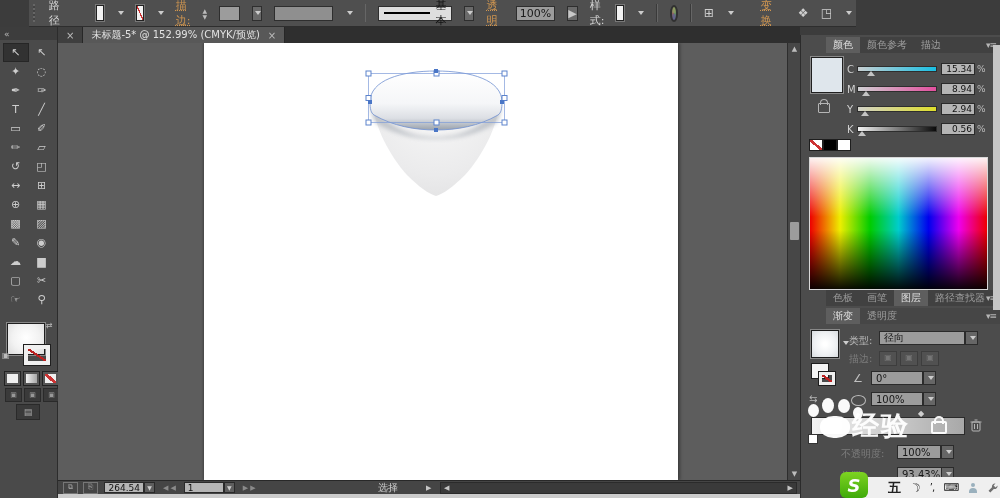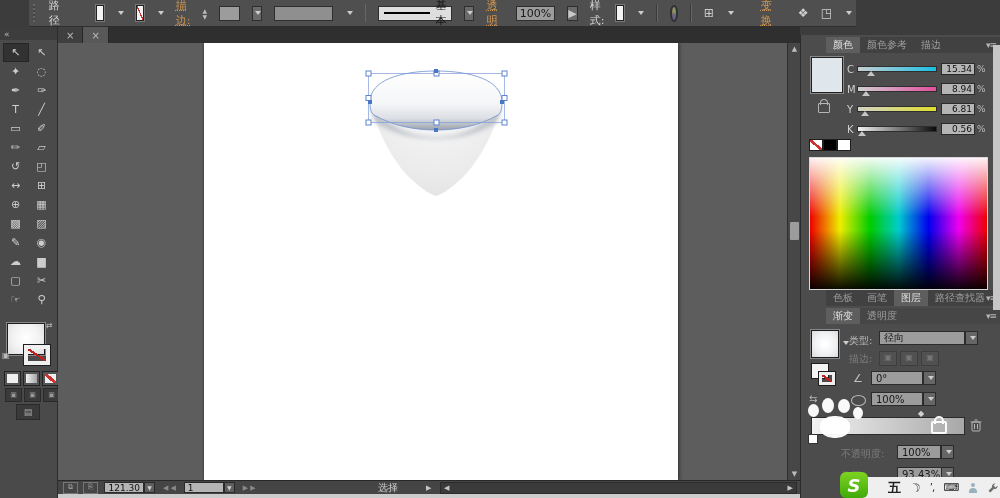--- a/index.html
+++ b/index.html
@@ -200,20 +200,21 @@
       <span class="dd-arrow"></span>
   </div>
 
   <div class="tabbar">
 
       <div class="doc-tab">
         <span class="close">×</span>
       </div>
 
       <div class="doc-tab active">
+        <span>未标题-5* @ 152.99% (CMYK/预览)</span>
         <span class="close">×</span>
       </div>
     </div>
 
   <div class="toolbar">
     <div class="tb-head">
         <span>«</span>
       </div>
     <div class="tools">
 
@@ -392,21 +393,21 @@
 
   <div class="vscroll">
     <span class="arr" style="top:0">▲</span>
     <div class="thumb"></div>
     <span class="arr" style="bottom:0">▼</span>
   </div>
 
   <div class="statusbar">
     <span class="sb-icon">⧉</span>
     <span class="sb-icon">⎘</span>
-    <span class="sb-field" style="width:40px">121.30</span>
+    <span class="sb-field" style="width:40px">264.54</span>
     <span class="sb-dd">▼</span>
     <span class="sb-nav">◀◀</span>
     <span class="sb-field" style="width:40px;justify-content:flex-start">1</span>
     <span class="sb-dd">▼</span>
     <span class="sb-nav">▶▶</span>
     <span class="sb-status">选择</span>
     <span style="position:absolute;left:368px;color:#c5c5c5;font-size:7px">▶</span>
     <div class="hscroll">
       <span>◀</span>
       <span>▶</span>
@@ -445,21 +446,21 @@
           </span>
           <span class="val">8.94</span>
           <span class="pct">%</span>
         </div>
 
         <div class="slider-row r3" style="top: 67px;">
           <span class="ch">Y</span>
           <span class="track">
             <span class="thumb"></span>
           </span>
-          <span class="val">6.81</span>
+          <span class="val">2.94</span>
           <span class="pct">%</span>
         </div>
 
         <div class="slider-row r4" style="top: 87px;">
           <span class="ch">K</span>
           <span class="track">
             <span class="thumb"></span>
           </span>
           <span class="val">0.56</span>
           <span class="pct">%</span>
@@ -550,20 +551,21 @@
 
   <div class="right-strip"></div>
 
   <div class="paw">
     <i style="left:14px;top:18px;width:30px;height:22px;border-radius:45%"></i>
     <i style="left:2px;top:6px;width:11px;height:13px"></i>
     <i style="left:16px;top:0;width:12px;height:15px"></i>
     <i style="left:32px;top:1px;width:12px;height:14px"></i>
     <i style="left:47px;top:9px;width:10px;height:12px"></i>
   </div>
+  <div class="wm-jingyan">经验</div>
   <div class="wm-lock"></div>
 
   <div class="sogou">S</div>
   <div class="ime">
     <span class="wu">五</span>
     <span class="moon">☽</span>
     <span class="punct">’,</span>
     <span>⌨</span>
     <span class="person"></span>
     <svg width="12" height="12" viewBox="0 0 12 12">

